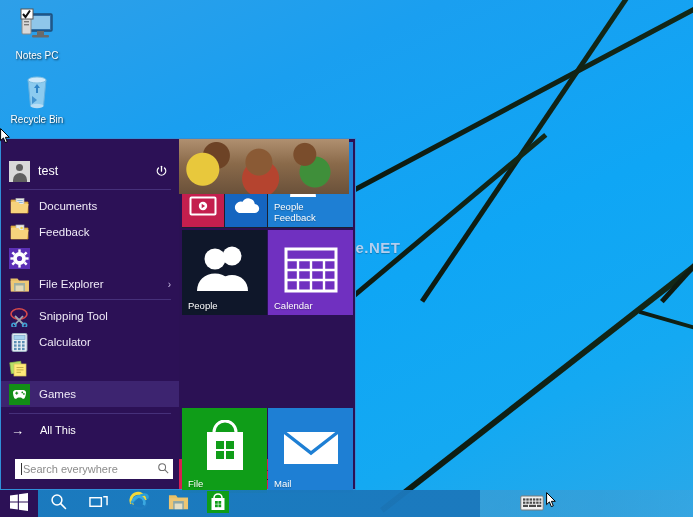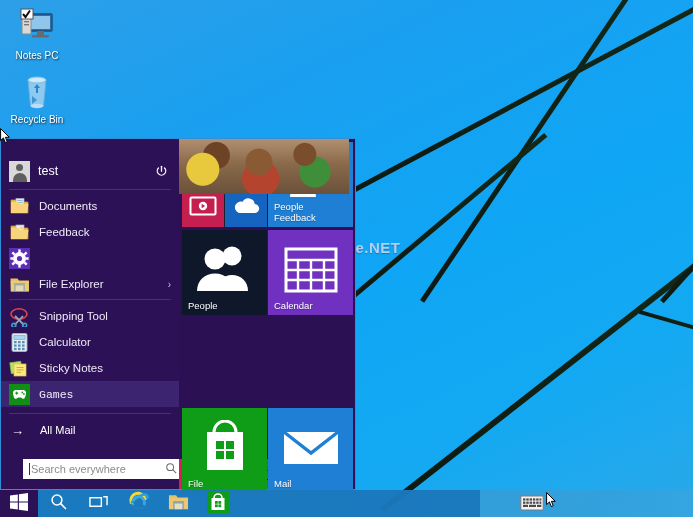--- a/index.html
+++ b/index.html
@@ -116,37 +116,37 @@
   .menu-item {
     display: flex;
     align-items: center;
     height: 26px;
     padding: 0 8px 0 8px;
     gap: 9px;
     color: #efeaf7;
     font-size: 11.5px;
     position: relative;
   }
-  .menu-item.sel { background: #3d2470; font-family: Liberation Mono, monospace; }
+  .menu-item.sel { background: #3d2470; }
   .menu-item .mi-ico { width: 21px; height: 21px; flex: none; display: block; }
   .menu-item .mi-label { flex: 1; white-space: nowrap; }
   .menu-item .chev { font-size: 10px; color: #c7b9e0; }
   .allapps {
     display: flex;
     align-items: center;
     height: 26px;
     padding-left: 10px;
     gap: 16px;
     color: #fff;
     font-size: 11px;
   }
   .allapps .arrow { font-size: 13px; }
   .searchbox {
     position: absolute;
-    left: 22px; bottom: 10px;
+    left: 14px; bottom: 10px;
     width: 158px;
     height: 20px;
     background: #fff;
     display: flex;
     align-items: center;
     padding: 0 4px 0 6px;
     box-sizing: border-box;
   }
   .searchbox .caret {
     width: 1px; height: 12px; background: #333; margin-right: 1px;
@@ -404,21 +404,20 @@
       <div class="menu-item">
         <span class="mi-ico">
           <svg width="21" height="21" viewBox="0 0 21 21">
             <rect x="1.5" y="4" width="11" height="11" fill="#b5e06a" stroke="#8fb84a" stroke-width=".7" transform="rotate(-8 7 9.5)"></rect>
             <rect x="5" y="6" width="12" height="12" fill="#ffe97a" stroke="#d8c256" stroke-width=".7"></rect>
             <rect x="7.5" y="9" width="7" height="1" fill="#c2ad48"></rect>
             <rect x="7.5" y="11.4" width="7" height="1" fill="#c2ad48"></rect>
             <rect x="7.5" y="13.8" width="4.5" height="1" fill="#c2ad48"></rect>
           </svg>
         </span>
-        <span class="mi-label">Sticky Notes</span>
         <span class="chev"></span>
       </div>
 
 
       <div class="menu-item sel">
         <span class="mi-ico">
           <svg width="21" height="21" viewBox="0 0 21 21">
             <rect width="21" height="21" fill="#128d16"></rect>
             <path d="M4 8.5 c0-1.6 1.4-2.5 2.8-2.5 h7.4 c1.4 0 2.8.9 2.8 2.5 c0 2-.8 5.8-2.2 6.3 c-1.2.4-1.9-1.3-3.2-1.3 h-2.2 c-1.3 0-2 1.7-3.2 1.3 C4.8 14.3 4 10.5 4 8.5z" fill="#fff"></path>
             <rect x="6.2" y="8.6" width="3" height="1.1" fill="#128d16"></rect>
@@ -428,21 +427,21 @@
           </svg>
         </span>
         <span class="mi-label">Games</span>
         <span class="chev"></span>
       </div>
 
       <div class="menu-div" style="margin-top:6px;"></div>
 
       <div class="allapps">
         <span class="arrow">→</span>
-        <span>All Mail</span>
+        <span>All This</span>
       </div>
 
       <div class="searchbox">
         <span class="caret"></span>
         <span class="ph">Search everywhere</span>
         <span>
           <svg width="12" height="12" viewBox="0 0 14 14">
             <circle cx="6" cy="6" r="4" fill="none" stroke="#6f6f6f" stroke-width="1.2"></circle>
             <path d="M9 9 L13 13" stroke="#6f6f6f" stroke-width="1.2"></path>
           </svg>

